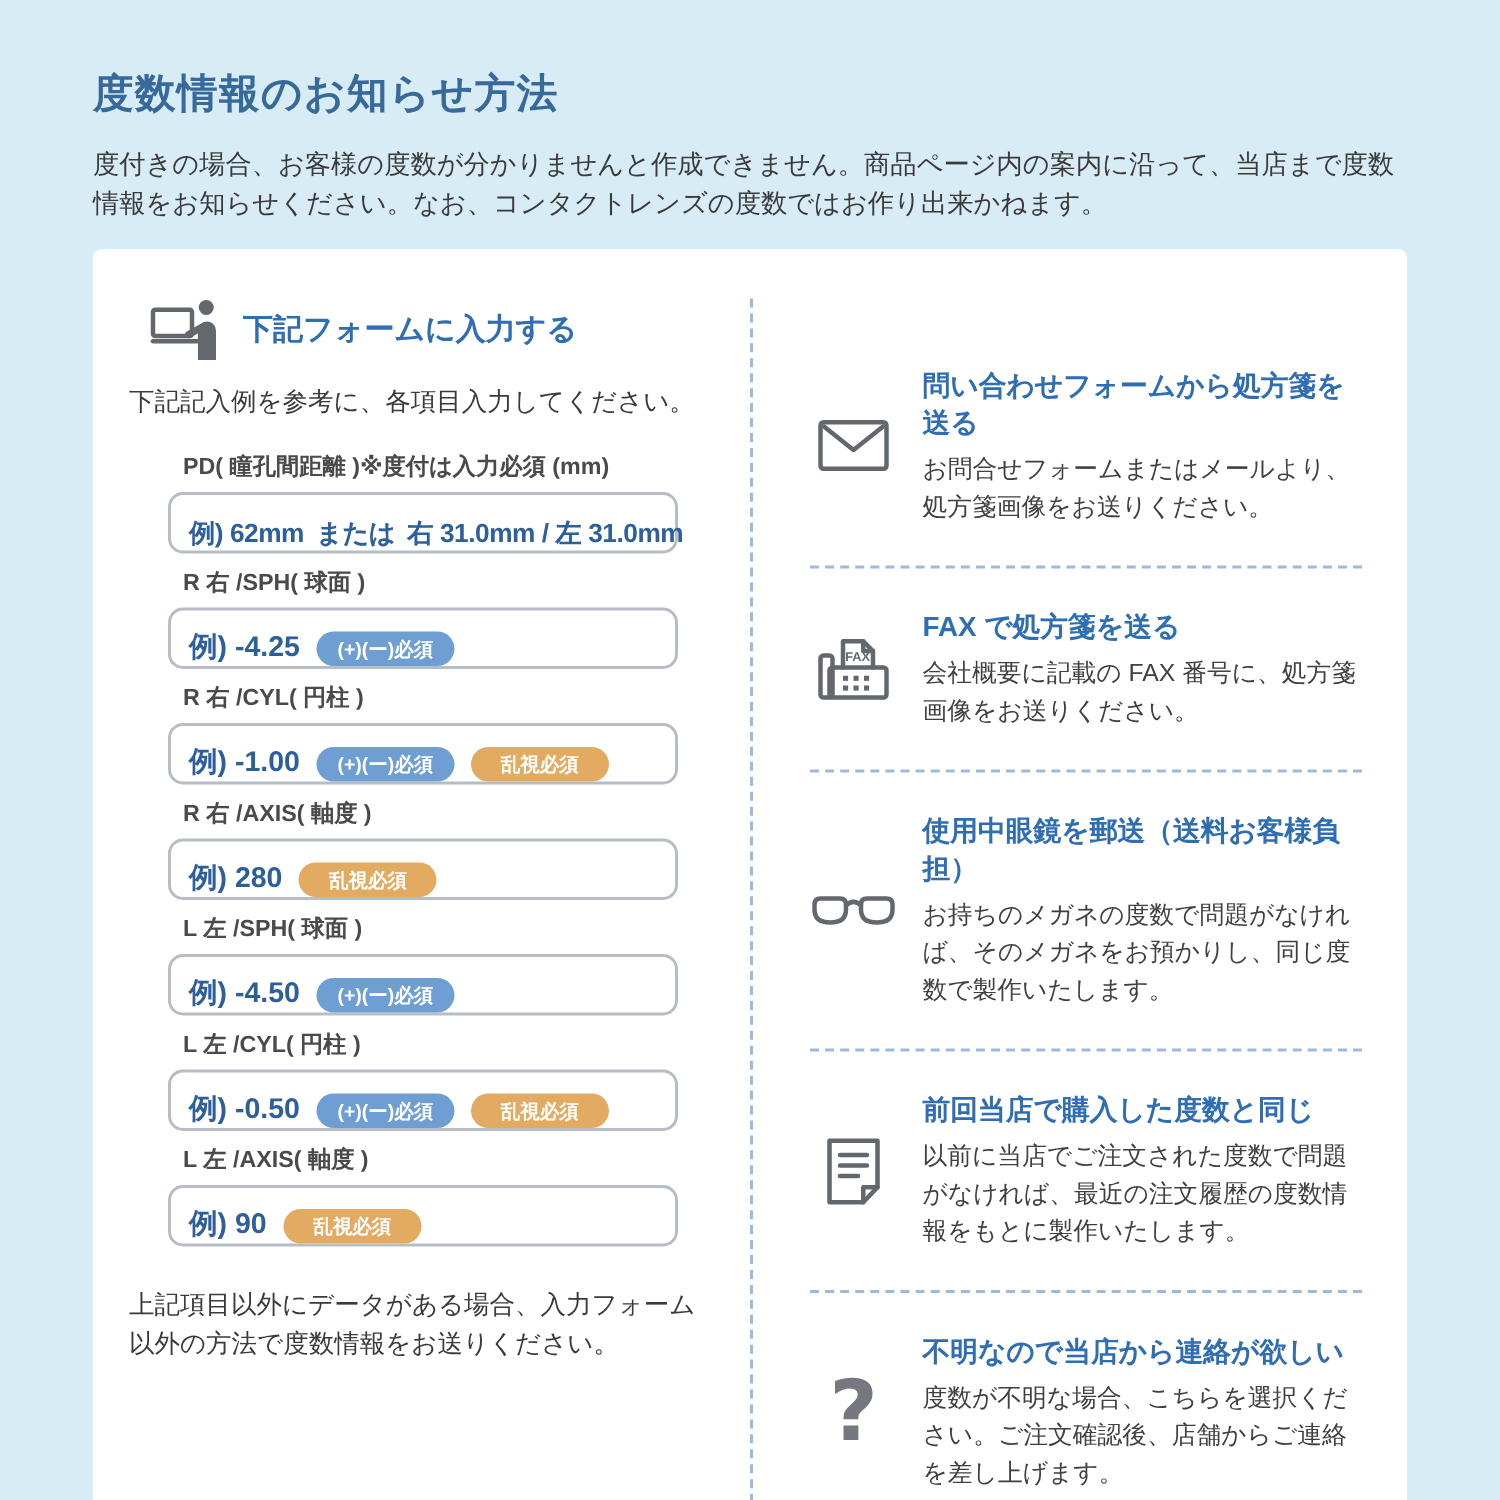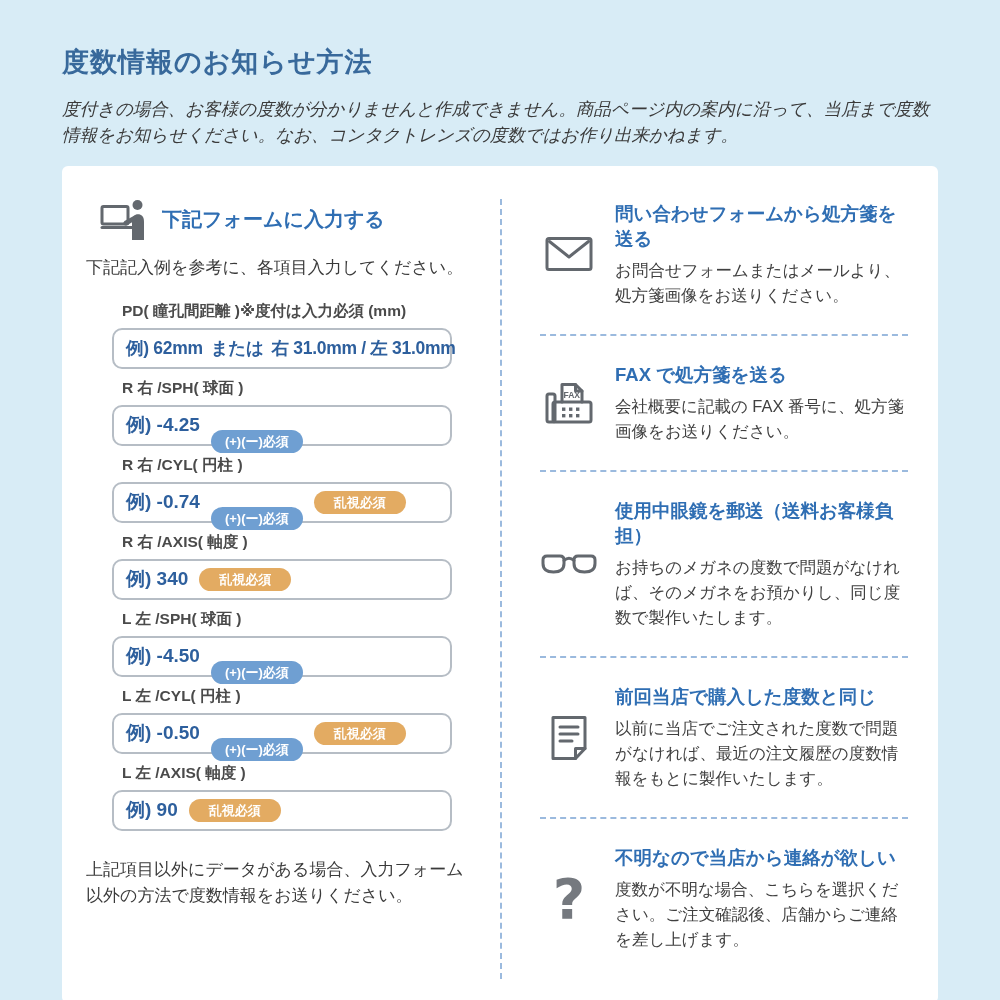--- a/index.html
+++ b/index.html
@@ -13,21 +13,20 @@
   }
   .page { padding: 44px 62px 0 62px; }
 
   .page-title {
     font-size: 27px; font-weight: bold; color: #38699b;
     letter-spacing: 1px; margin-bottom: 16px;
   }
   .intro {
     font-size: 17.5px; line-height: 1.5; color: #3a3a3a;
     margin-bottom: 17px;
-    font-style: italic;
   }
 
   .card {
     background: #ffffff; border-radius: 6px;
     display: flex; align-items: stretch;
     padding: 33px 0 24px 0;
     min-height: 722px;
   }
   .col-left { width: 50%; padding: 0 26px 0 22px; }
   .col-right {
@@ -45,39 +44,39 @@
   .fields { margin-left: 28px; }
   .field { margin-bottom: 9px; }
   .field-label {
     font-size: 15.5px; font-weight: bold; color: #4a4a4a;
     margin: 0 0 6px 10px;
   }
   .field-box {
     width: 340px; height: 41px;
     border: 2px solid #b6bdc5; border-radius: 10px;
     background: #fff;
-    display: flex; align-items: center; gap: 11px;
+    display: flex; align-items: flex-end; gap: 11px;
     padding: 0 12px;
     white-space: nowrap;
   }
   .ex { font-size: 19px; font-weight: bold; color: #2d5f9d; }
   .ex.small { font-size: 13px; margin: 0 -3px; }
   .field-box.wide .ex { font-size: 17.5px; letter-spacing: -0.3px; }
   .badge {
     border-radius: 999px; color: #ffffff;
     font-size: 13px; font-weight: bold;
     padding: 5px 14px; line-height: 1; white-space: nowrap;
   }
   .badge.blue { background: #6f9fd2; margin-top: 32px; }
   .badge.orange { background: #e3ab62; padding: 5px 20px; }
   .form-note { font-size: 17px; line-height: 1.55; margin: 26px 0 0 2px; }
 
   
   .method { display: flex; align-items: center; gap: 17px; padding: 26px 0; }
-  .method:first-child { padding-top: 0; }
+  .method:first-child { padding-top: 0; margin-top: 43px; }
   .method:not(:last-child) { border-bottom: 2px dashed #9bbade; }
   .micon {
     flex: none; width: 58px; display: flex;
     justify-content: center; align-items: center;
   }
   .method-title { font-size: 18.5px; font-weight: bold; color: #2f6eb3; margin-bottom: 7px; }
   .method-desc { font-size: 16.5px; line-height: 1.52; color: #404040; }
   .q-mark {
     font-size: 56px; font-weight: bold; color: #75797f;
     font-family: "DejaVu Sans", sans-serif; line-height: 1;
@@ -125,30 +124,30 @@
           <div class="field-label">R 右 /SPH( 球面 )</div>
           <div class="field-box">
             <span class="ex">例) -4.25</span>
             <span class="badge blue">(+)(ー)必須</span>
           </div>
         </div>
 
         <div class="field">
           <div class="field-label">R 右 /CYL( 円柱 )</div>
           <div class="field-box">
-            <span class="ex">例) -0.74</span>
+            <span class="ex">例) -1.00</span>
             <span class="badge blue">(+)(ー)必須</span>
             <span class="badge orange">乱視必須</span>
           </div>
         </div>
 
         <div class="field">
           <div class="field-label">R 右 /AXIS( 軸度 )</div>
           <div class="field-box">
-            <span class="ex">例) 340</span>
+            <span class="ex">例) 280</span>
             <span class="badge orange">乱視必須</span>
           </div>
         </div>
 
         <div class="field">
           <div class="field-label">L 左 /SPH( 球面 )</div>
           <div class="field-box">
             <span class="ex">例) -4.50</span>
             <span class="badge blue">(+)(ー)必須</span>
           </div>

